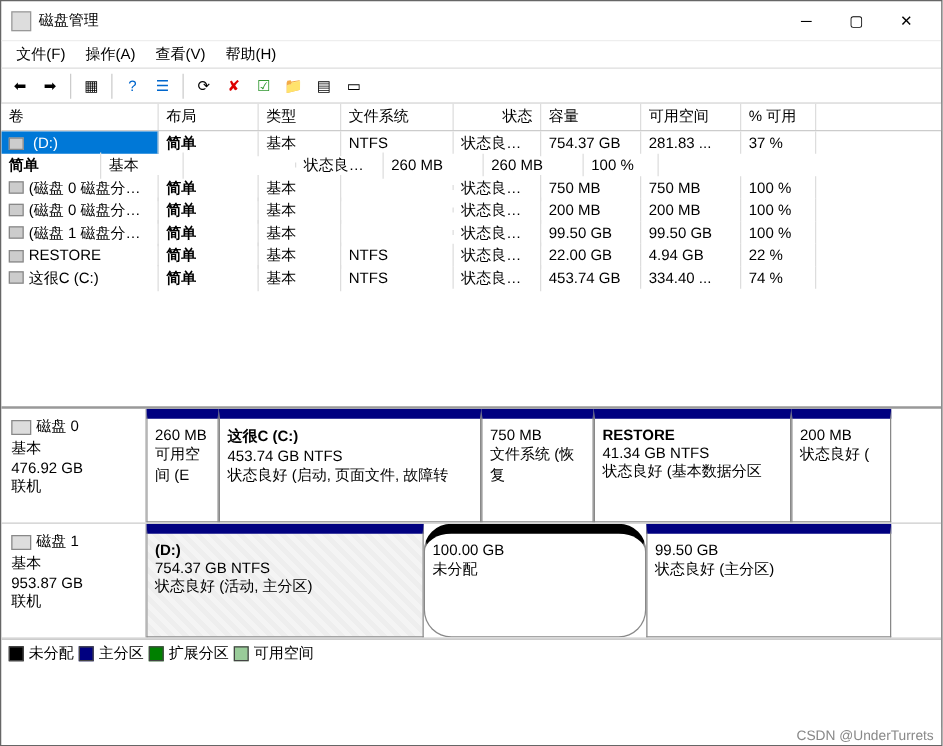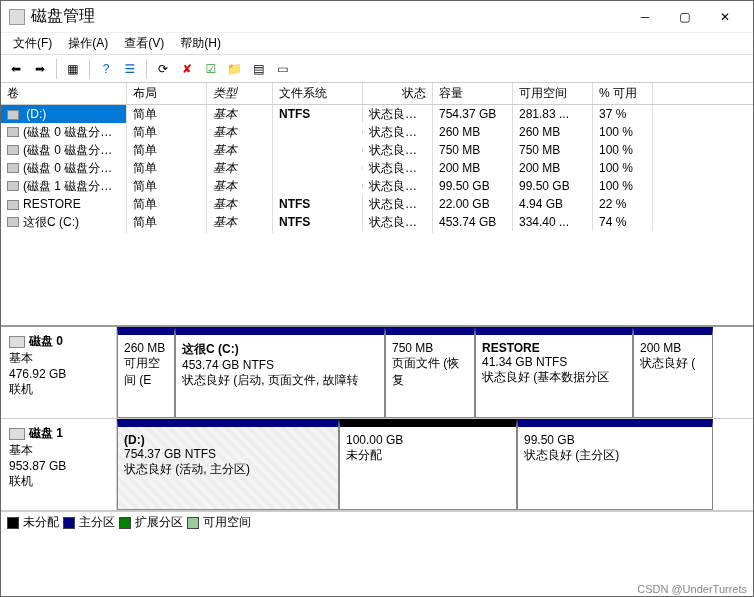--- a/index.html
+++ b/index.html
@@ -1,51 +1,51 @@
 <!DOCTYPE html>
 <html><head>
 <meta charset="utf-8">
 <style>
 * { box-sizing: border-box; margin: 0; padding: 0; font-family: "Microsoft YaHei", "Segoe UI", sans-serif; }
 body { width: 754px; height: 597px; background: #fff; border: 1px solid #666; position: relative; overflow: hidden; font-size: 12px; }
 .titlebar { height: 32px; display: flex; align-items: center; padding: 0 8px; border-bottom: 1px solid #eee; }
 .titlebar .icon { width: 16px; height: 16px; margin-right: 6px; background: #ddd; border: 1px solid #999; display: inline-block; }
-.titlebar .title { flex: 1; font-size: 16px; }
+.titlebar .title { flex: 1; font-size: 12px; }
 .winbtn { width: 40px; height: 30px; display: flex; align-items: center; justify-content: center; }
 .menubar { height: 22px; display: flex; align-items: flex-end; padding: 0 4px; border-bottom: 1px solid #ddd; }
 .menubar span { padding: 2px 8px; font-size: 12px; }
 .toolbar { height: 28px; display: flex; align-items: center; padding: 2px 4px; border-bottom: 1px solid #ccc; gap: 2px; }
 .tbtn { width: 22px; height: 22px; display: flex; align-items: center; justify-content: center; border: 1px solid transparent; }
 .sep { width: 1px; height: 20px; background: #ccc; margin: 0 3px; }
 .volumes { border-bottom: 2px solid #999; }
 .vhead { display: flex; background: #fff; border-bottom: 1px solid #ccc; height: 22px; align-items: center; }
 .vhead > div, .vrow > div { padding: 2px 6px; border-right: 1px solid #ddd; overflow: hidden; white-space: nowrap; text-overflow: ellipsis; }
 .c-vol { width: 126px; }
-.c-lay { width: 80px; }
-.c-typ { width: 66px; font-style: italic; }
-.c-fs  { width: 90px; font-weight: bold; }
+.c-lay { width: 80px; font-weight: bold; }
+.c-typ { width: 66px; }
+.c-fs  { width: 90px; }
 .c-st  { width: 70px; text-align: right; }
 .c-cap { width: 80px; }
 .c-free{ width: 80px; }
 .c-pct { width: 60px; }
 .vhead > div { font-weight: normal; position: relative; }
 .vbody { height: 220px; overflow: hidden; }
 .vrow { display: flex; height: 18px; align-items: center; }
 .vrow.sel .c-vol { background: #0078d7; color: #fff; }
 .vicon { display:inline-block; width:12px; height:10px; background:#ccc; border:1px solid #888; margin-right:4px; vertical-align:middle; }
 .disks { }
 .diskrow { display: flex; border-bottom: 1px solid #ccc; }
 .diskhead { width: 116px; padding: 6px 8px; border-right: 1px solid #ccc; }
 .diskhead .dicon { display:inline-block; width:16px; height:12px; background:#ddd; border:1px solid #888; margin-right:4px; vertical-align:middle; }
-.diskhead .dn { font-weight: bold; }
+.diskhead .dn { font-weight: normal; }
 .parts { flex: 1; display: flex; padding: 0; overflow: hidden; }
 .part { border: 1px solid #888; border-top-width: 8px; padding: 6px 6px; margin: 0; overflow: hidden; }
 .part .pn { font-weight: bold; }
 .part-bar-primary { border-top-color: #000080; }
-.part-bar-unalloc { border-top-color: #000; }
+.part-bar-unalloc { border-top-color: #000; border-radius: 22px; }
 .part.sel { background: repeating-linear-gradient(45deg,#f4f4f4,#f4f4f4 4px,#eee 4px,#eee 8px); }
 .legend { height: 22px; display: flex; align-items: center; padding: 2px 6px; gap: 4px; border-top: 1px solid #ccc; }
 .lsq { width: 12px; height: 12px; display: inline-block; border: 1px solid #444; }
 .lb-unalloc { background: #000; }
 .lb-primary { background: #000080; }
 .lb-ext { background: #008000; }
 .lb-free { background: #9c9; }
 .footer { position: absolute; right: 0; bottom: 0; background: rgba(255,255,255,0.8); padding: 1px 6px; color: #888; font-size: 11px; }
 </style>
 </head>
@@ -99,21 +99,20 @@
         <div class="c-vol"><span class="vicon"></span><span> (D:)</span></div>
         <div class="c-lay">简单</div>
         <div class="c-typ">基本</div>
         <div class="c-fs">NTFS</div>
         <div class="c-st">状态良好 (...</div>
         <div class="c-cap">754.37 GB</div>
         <div class="c-free">281.83 ...</div>
         <div class="c-pct">37 %</div>
       </div>
       <div class="vrow">
-        <div class="c-vol"><span class="vicon"></span><span>(磁盘 0 磁盘分区 1)</span></div>
         <div class="c-lay">简单</div>
         <div class="c-typ">基本</div>
         <div class="c-fs"></div>
         <div class="c-st">状态良好 (...</div>
         <div class="c-cap">260 MB</div>
         <div class="c-free">260 MB</div>
         <div class="c-pct">100 %</div>
       </div>
       <div class="vrow">
         <div class="c-vol"><span class="vicon"></span><span>(磁盘 0 磁盘分区 4)</span></div>
@@ -178,21 +177,21 @@
           <div>可用空间 (E</div>
         </div>
         <div class="part part-bar-primary" style="width: 210px;">
           <div class="pn">这很C  (C:)</div>
           <div>453.74 GB NTFS</div>
           <div>状态良好 (启动, 页面文件, 故障转</div>
         </div>
         <div class="part part-bar-primary" style="width: 90px;">
           <div class="pn"></div>
           <div>750 MB</div>
-          <div>页面文件 (恢复</div>
+          <div>文件系统 (恢复</div>
         </div>
         <div class="part part-bar-primary" style="width: 158px;">
           <div class="pn">RESTORE</div>
           <div>41.34 GB NTFS</div>
           <div>状态良好 (基本数据分区</div>
         </div>
         <div class="part part-bar-primary" style="width: 80px;">
           <div class="pn"></div>
           <div>200 MB</div>
           <div>状态良好 (</div>

